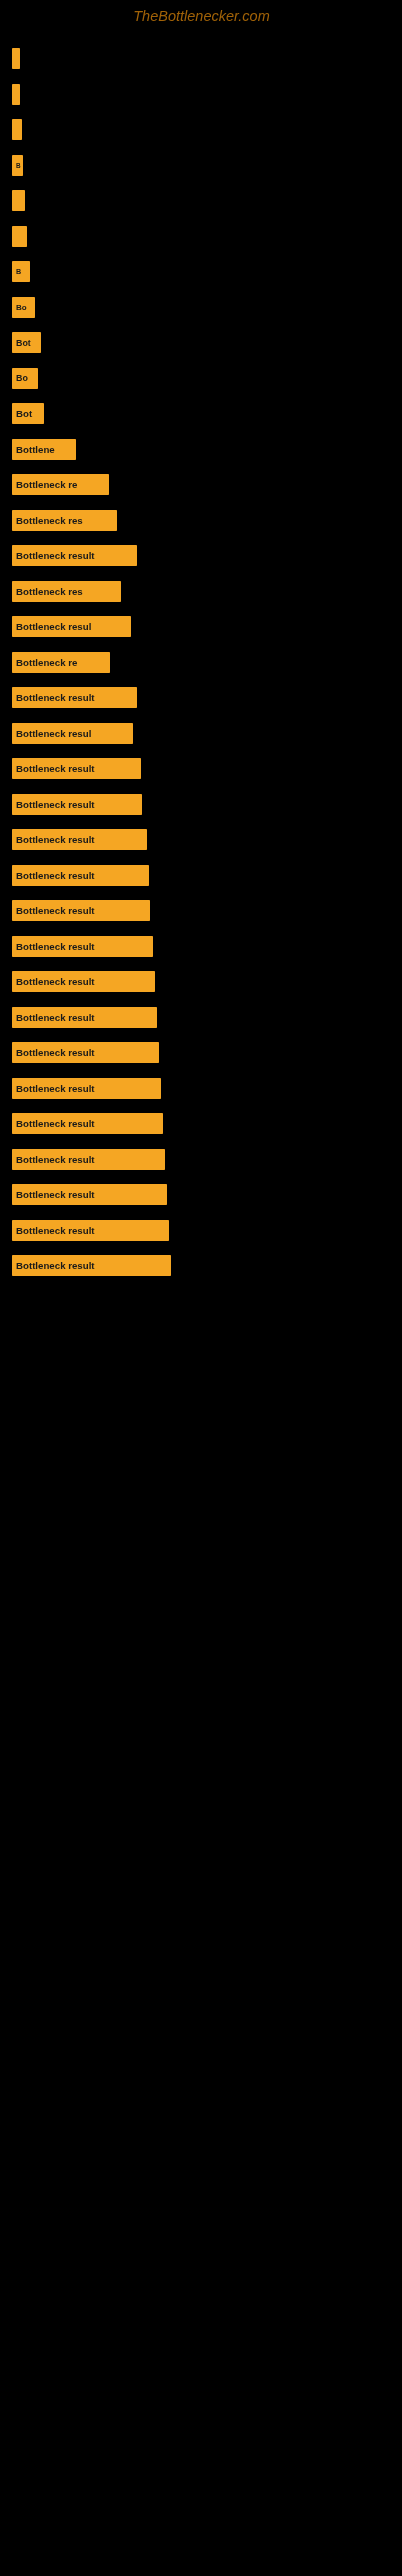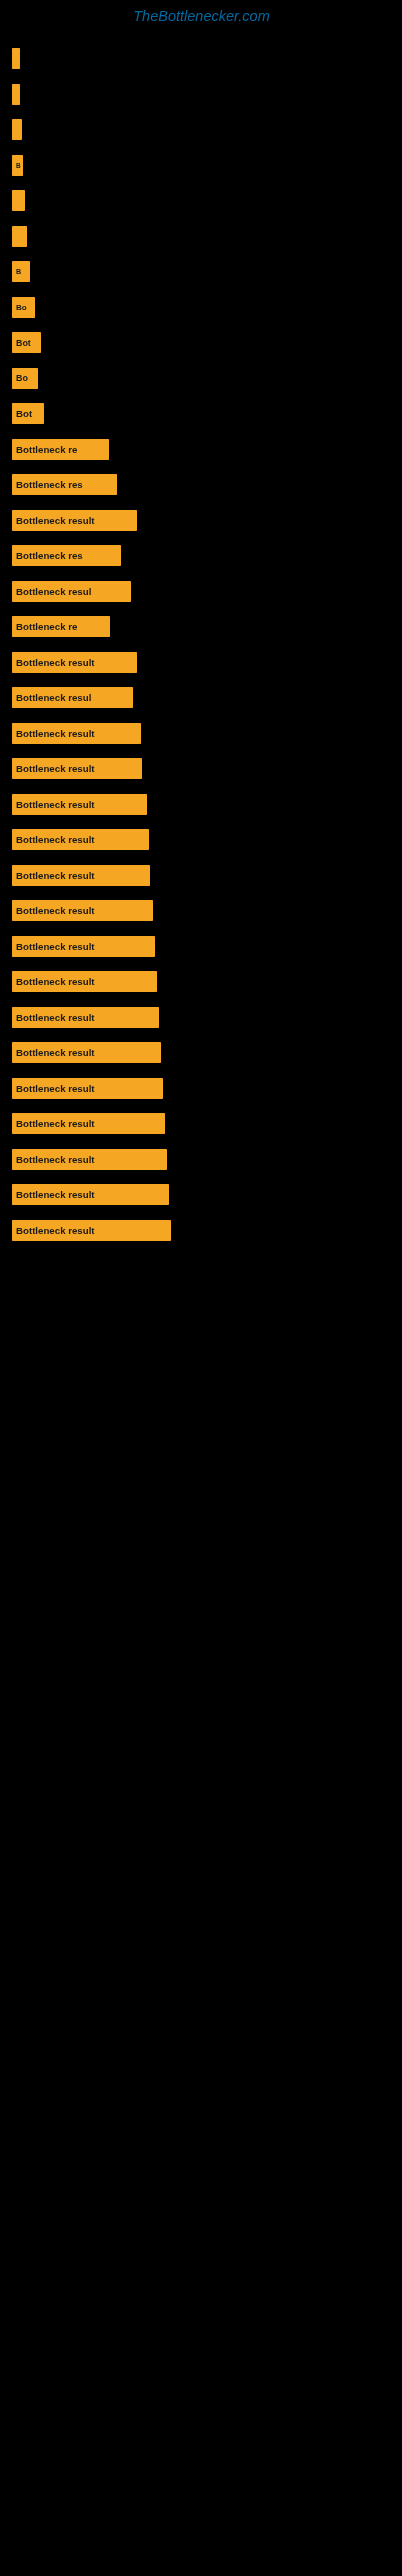--- a/index.html
+++ b/index.html
@@ -10,21 +10,21 @@
 
     body {
       background-color: #000000;
       width: 403px;
       min-height: 2576px;
       font-family: Arial, sans-serif;
       position: relative;
     }
 
     .site-title {
-      color: #0369a1;
+      color: #a16207;
       font-size: 14.5px;
       text-align: center;
       padding: 8px 0 16px 0;
       font-style: italic;
     }
 
     .chart-area {
       padding: 0 12px;
       margin-top: 8px;
     }
@@ -109,20 +109,25 @@
       <div class="orange-bar" style="width: 26px; min-width: 26px;">
         <span class="bar-text" style="font-size: 8.9px;">Bo</span>
       </div>
     </div>
     <div class="chart-row" style="margin-bottom: 14.5px;">
       <div class="orange-bar" style="width: 32px; min-width: 32px;">
         <span class="bar-text" style="font-size: 9.7px;">Bot</span>
       </div>
     </div>
     <div class="chart-row" style="margin-bottom: 14.5px;">
+      <div class="orange-bar" style="width: 64px; min-width: 64px;">
+        <span class="bar-text" style="font-size: 9.7px;">Bottlene</span>
+      </div>
+    </div>
+    <div class="chart-row" style="margin-bottom: 14.5px;">
       <div class="orange-bar" style="width: 97px; min-width: 97px;">
         <span class="bar-text" style="font-size: 9.7px;">Bottleneck re</span>
       </div>
     </div>
     <div class="chart-row" style="margin-bottom: 14.5px;">
       <div class="orange-bar" style="width: 105px; min-width: 105px;">
         <span class="bar-text" style="font-size: 9.7px;">Bottleneck res</span>
       </div>
     </div>
     <div class="chart-row" style="margin-bottom: 14.5px;">

